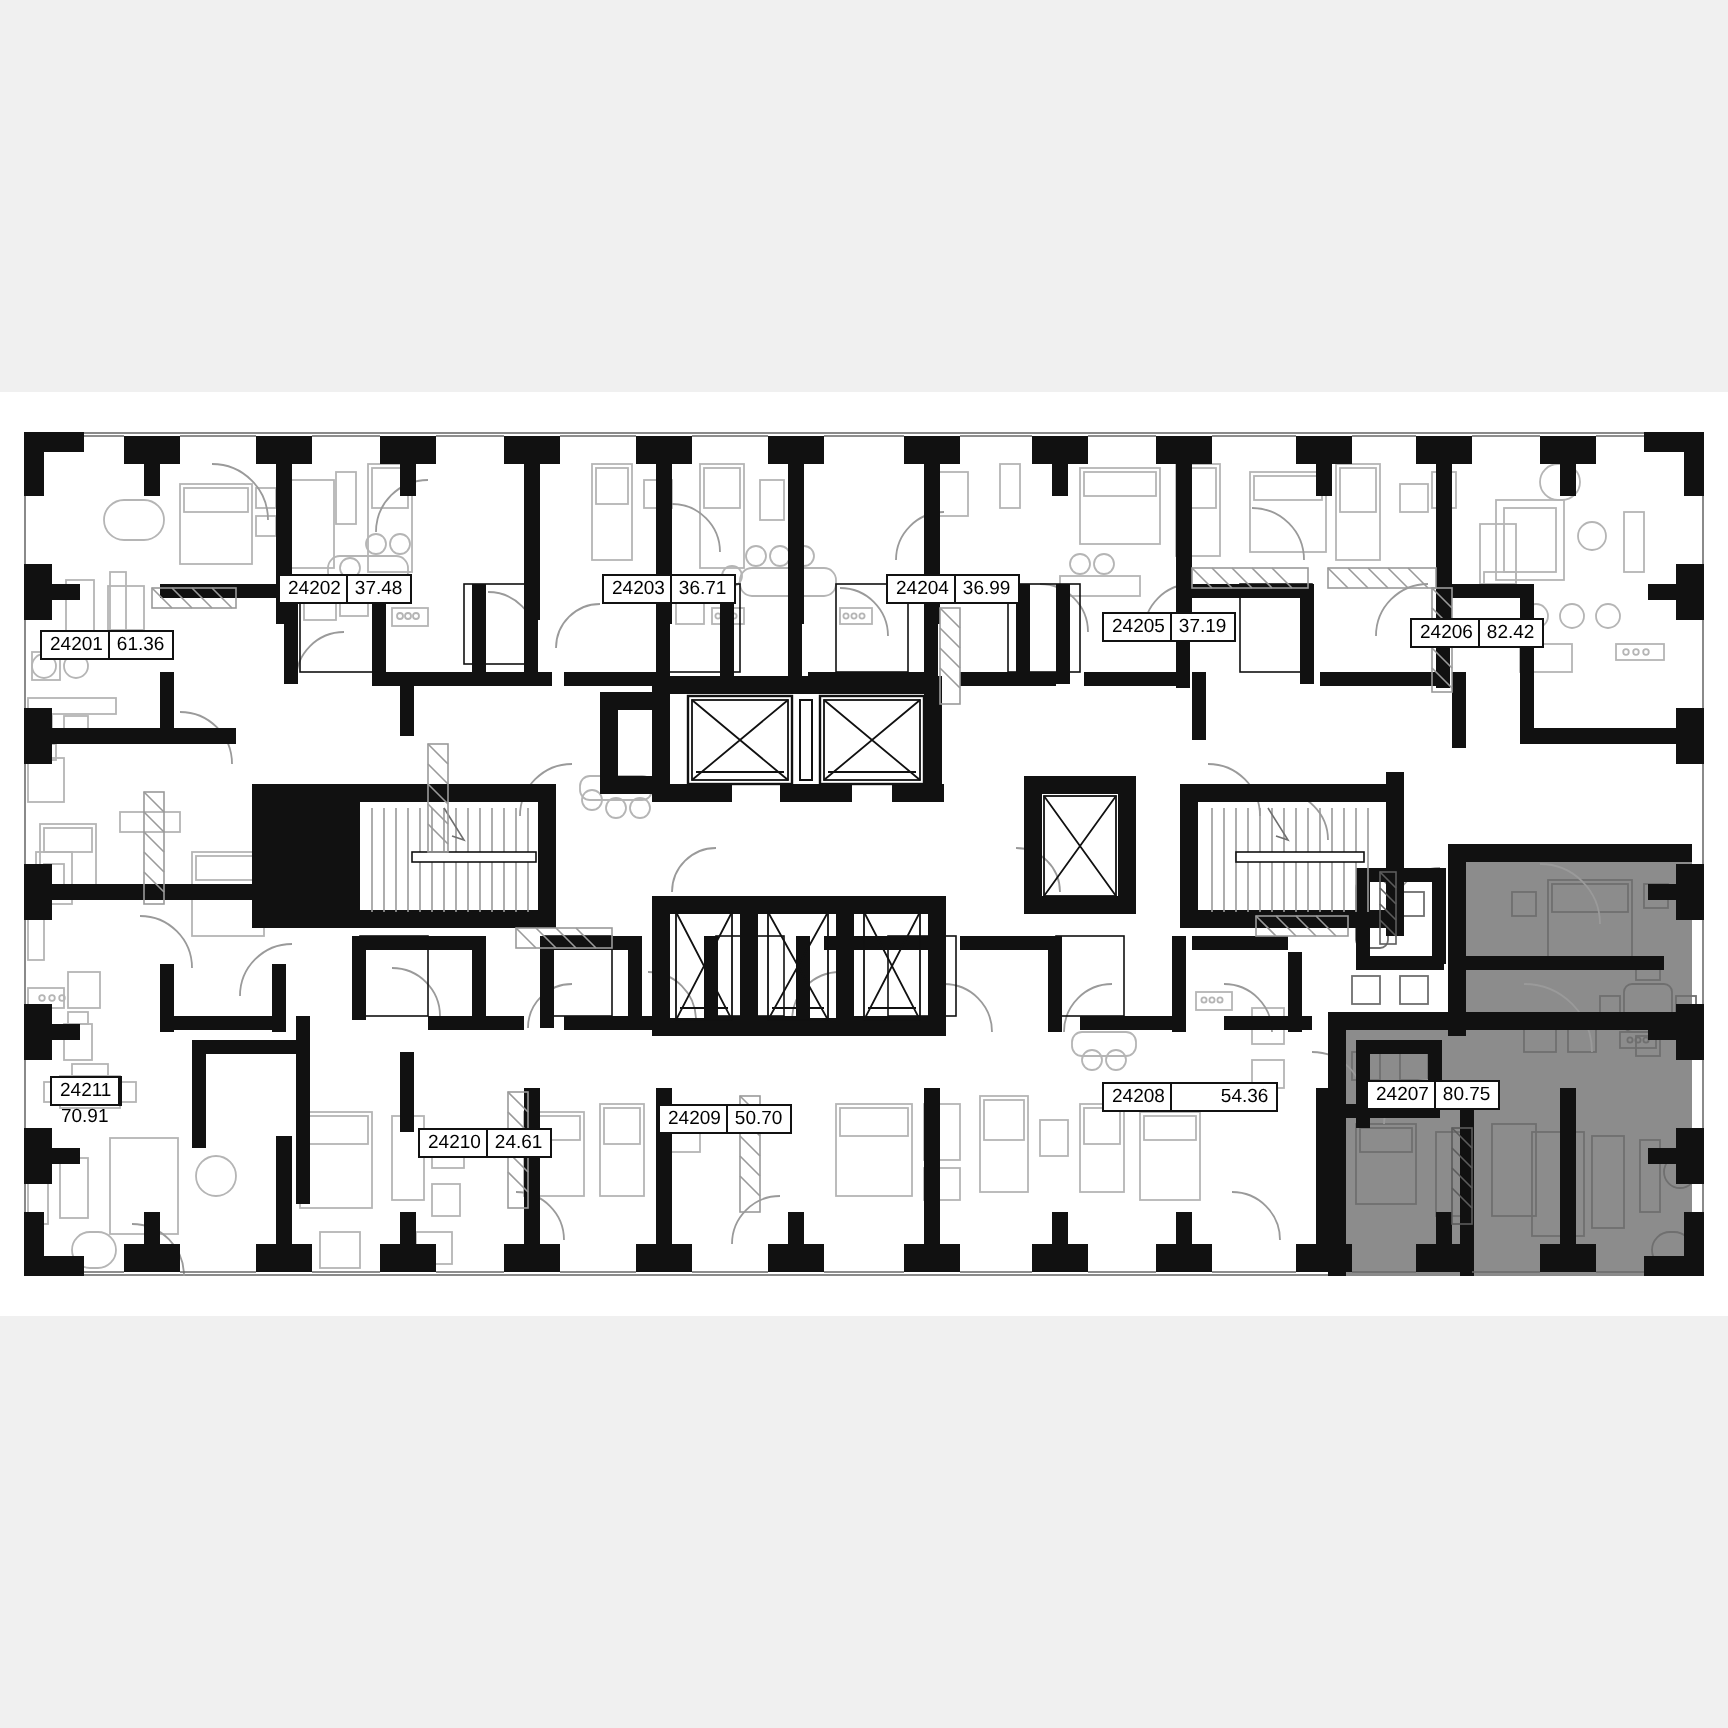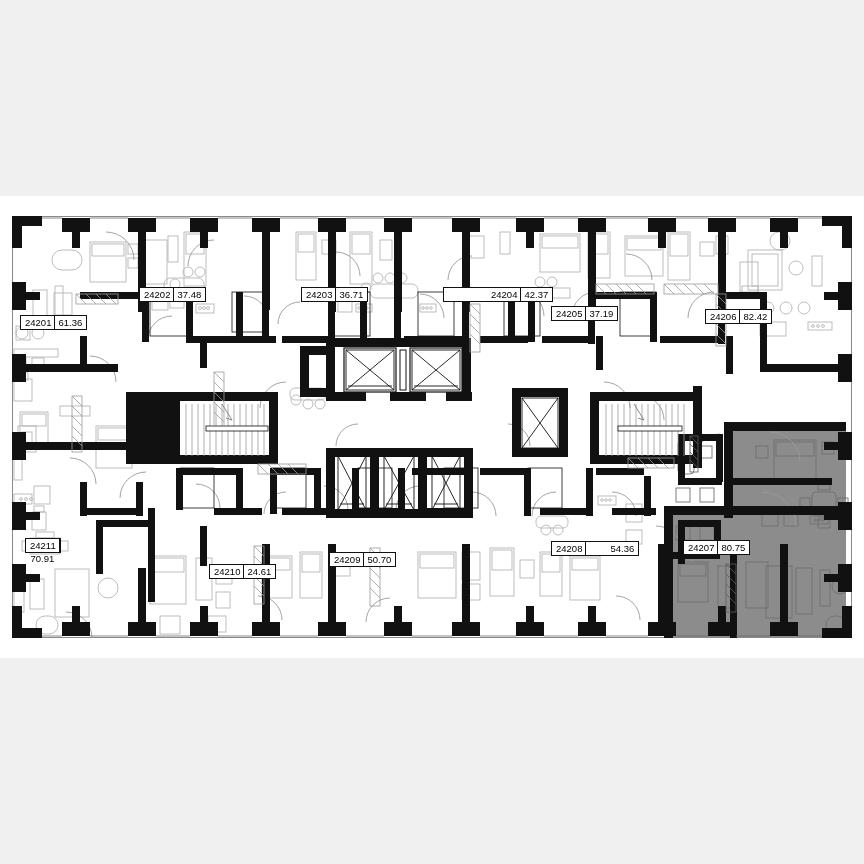--- a/index.html
+++ b/index.html
@@ -621,23 +621,23 @@
           <span class="area">61.36</span>
         </div>
         <div class="apt-label" style="left: 139px; top: 91px;">
           <span class="num">24202</span>
           <span class="area">37.48</span>
         </div>
         <div class="apt-label" style="left: 301px; top: 91px;">
           <span class="num">24203</span>
           <span class="area">36.71</span>
         </div>
-        <div class="apt-label" style="left: 443px; top: 91px; padding-left: 43px;">
+        <div class="apt-label" style="left: 443px; top: 91px;">
           <span class="num">24204</span>
-          <span class="area">42.37</span>
+          <span class="area">36.99</span>
         </div>
         <div class="apt-label" style="left: 551px; top: 110px;">
           <span class="num">24205</span>
           <span class="area">37.19</span>
         </div>
         <div class="apt-label" style="left: 705px; top: 113px;">
           <span class="num">24206</span>
           <span class="area">82.42</span>
         </div>
         <div class="apt-label" style="left: 683px; top: 344px;">

